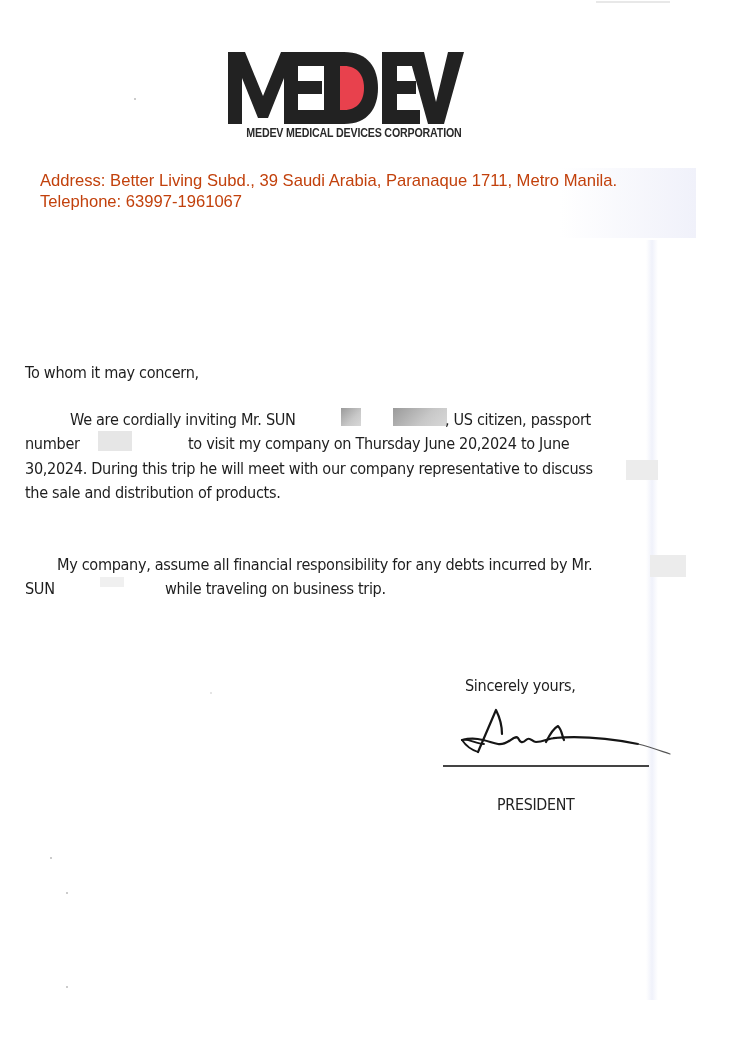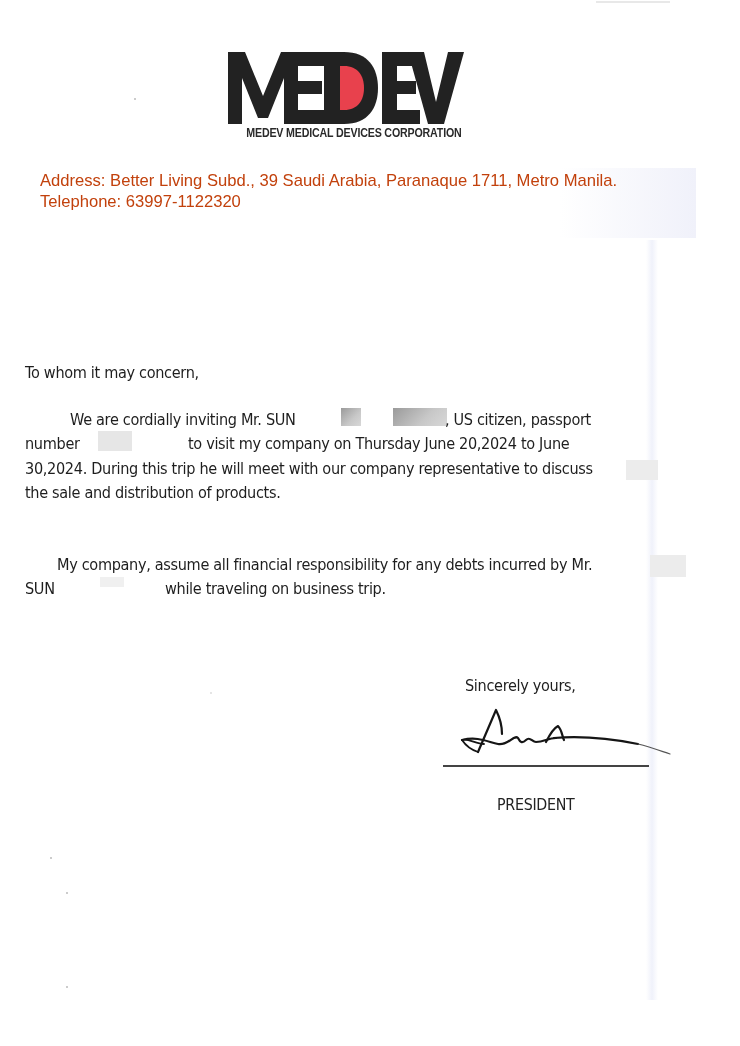--- a/index.html
+++ b/index.html
@@ -77,21 +77,21 @@
     <rect x="154" y="0" width="15" height="72" fill="#222"></rect>
     <rect x="154" y="0" width="38" height="14" fill="#222"></rect>
     <rect x="154" y="29" width="34" height="13" fill="#222"></rect>
     <rect x="154" y="58" width="38" height="14" fill="#222"></rect>
 
     <polygon fill="#222" points="186,0 202,0 214,50 226,0 242,0 222,72 206,72" transform="translate(-6,0)"></polygon>
   </svg>
   <div class="logo-sub">MEDEV MEDICAL DEVICES CORPORATION</div>
 
   <div class="addr l1">Address: Better Living Subd., 39 Saudi Arabia, Paranaque 1711, Metro Manila.</div>
-  <div class="addr l2">Telephone: 63997-1122320</div>
+  <div class="addr l2">Telephone: 63997-1961067</div>
 
   <div class="body-text" style="left:25px; top:364px;">To whom it may concern,</div>
 
   <div class="body-text" style="left:70px; top:411px;">We are cordially inviting Mr. SUN</div>
   <div class="redact dark" style="left:341px; top:408px; width:20px; height:18px;"></div>
   <div class="redact dark" style="left:393px; top:408px; width:54px; height:18px;"></div>
   <div class="body-text" style="left:445px; top:411px;">, US citizen, passport</div>
 
   <div class="body-text" style="left:25px; top:435px;">number</div>
   <div class="redact" style="left:98px; top:431px; width:34px; height:20px;"></div>

